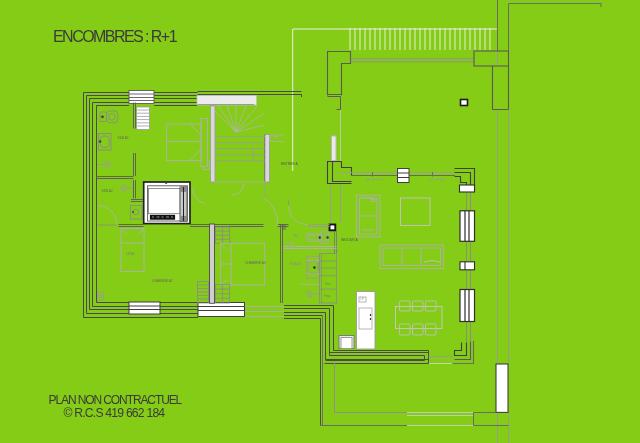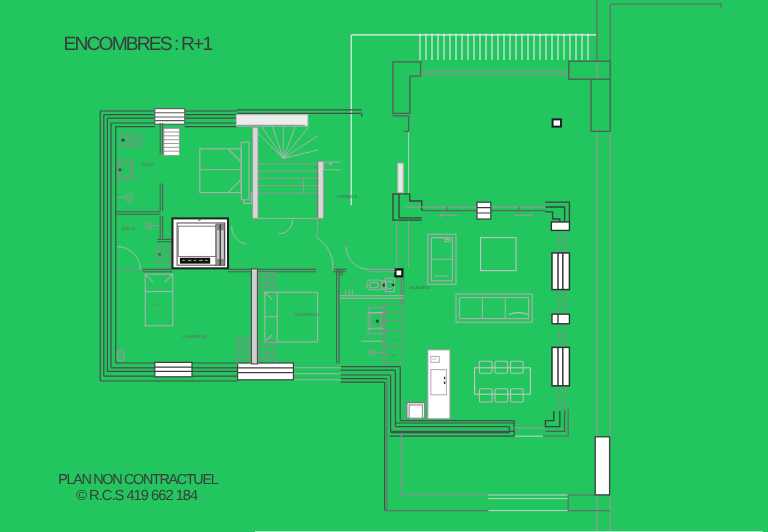--- a/index.html
+++ b/index.html
@@ -1,16 +1,16 @@
 <!DOCTYPE html>
 <html><head>
 <meta charset="utf-8">
 <style>
 html,body{margin:0;padding:0;background:#fff;}
-#page{position:relative;width:640px;height:443px;background:#22c55e;overflow:hidden;
+#page{position:relative;width:640px;height:443px;background:#84cc16;overflow:hidden;
 font-family:"Liberation Sans", sans-serif;}
 svg{position:absolute;left:0;top:0;}
 .t{font-family:"Liberation Sans", sans-serif;}
 </style>
 </head>
 <body>
 <div id="page">
 <svg width="640" height="443" viewBox="0 0 640 443">
 <g fill="none" stroke-linecap="butt">
 

